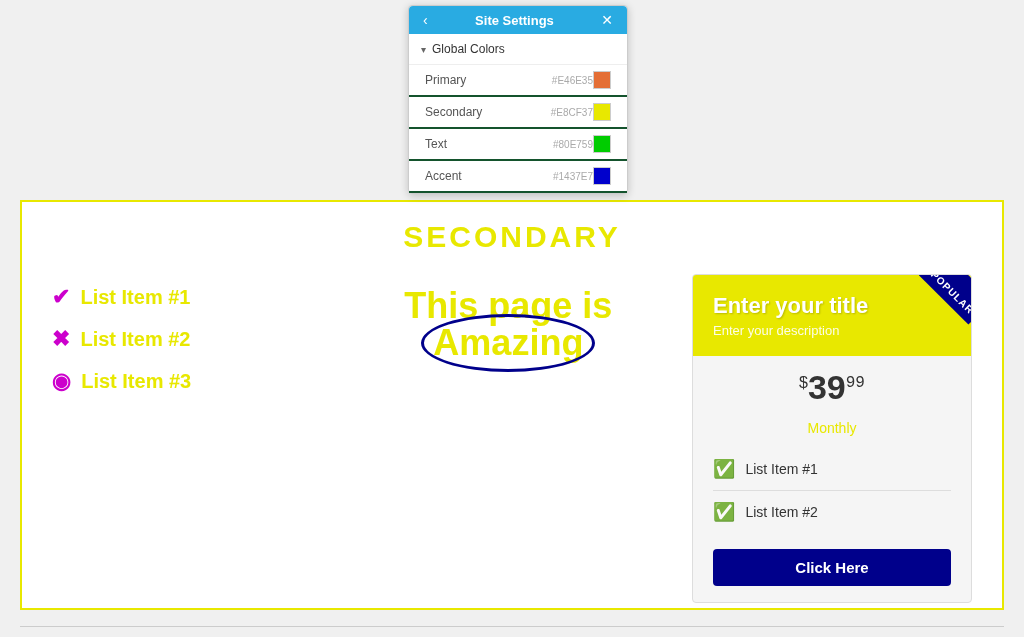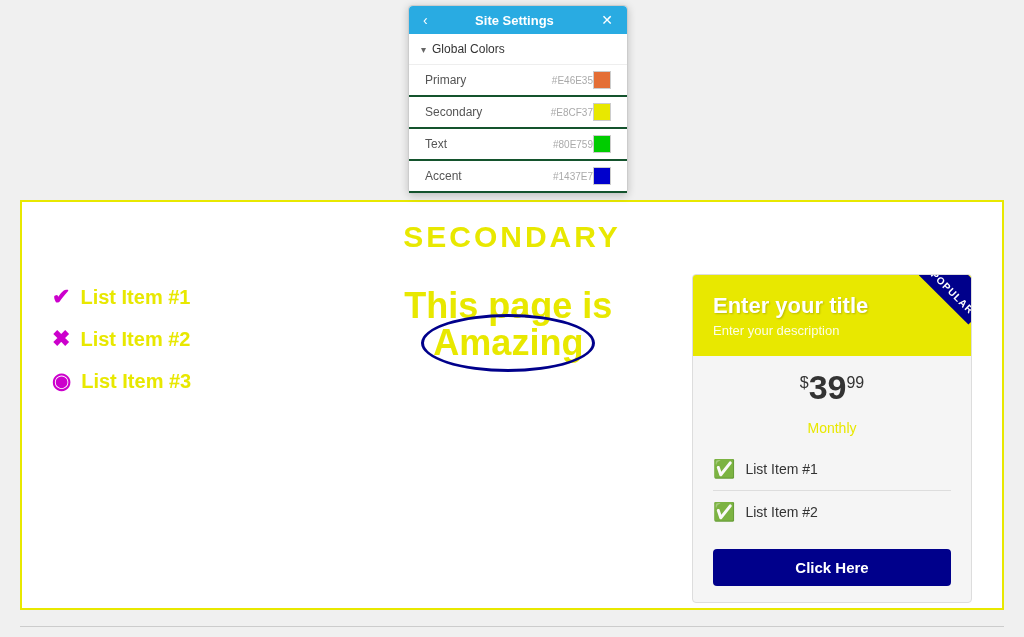--- a/index.html
+++ b/index.html
@@ -219,20 +219,21 @@
     .price-number {
       font-size: 34px;
       font-weight: bold;
       color: #333;
       line-height: 1;
     }
     .price-cents {
       font-size: 16px;
       color: #333;
       margin-top: 4px;
+      font-family: Liberation Mono, monospace;
     }
     .price-period {
       color: #e8e800;
       font-size: 14px;
       text-align: center;
       margin-top: 16px;
     }
     .pricing-features {
       padding: 6px 20px;
     }

